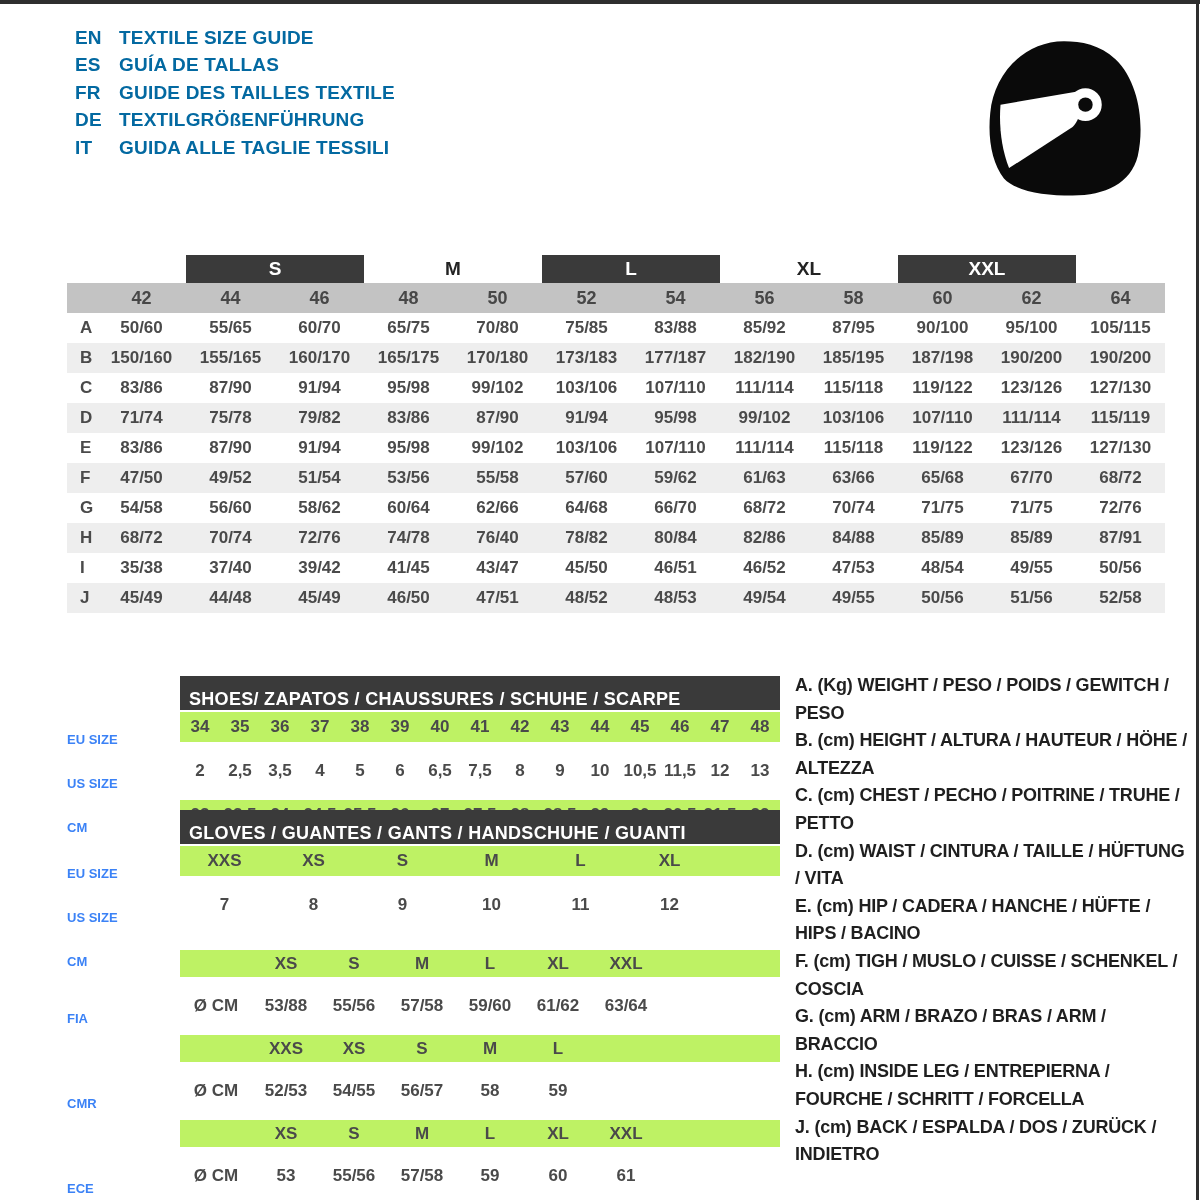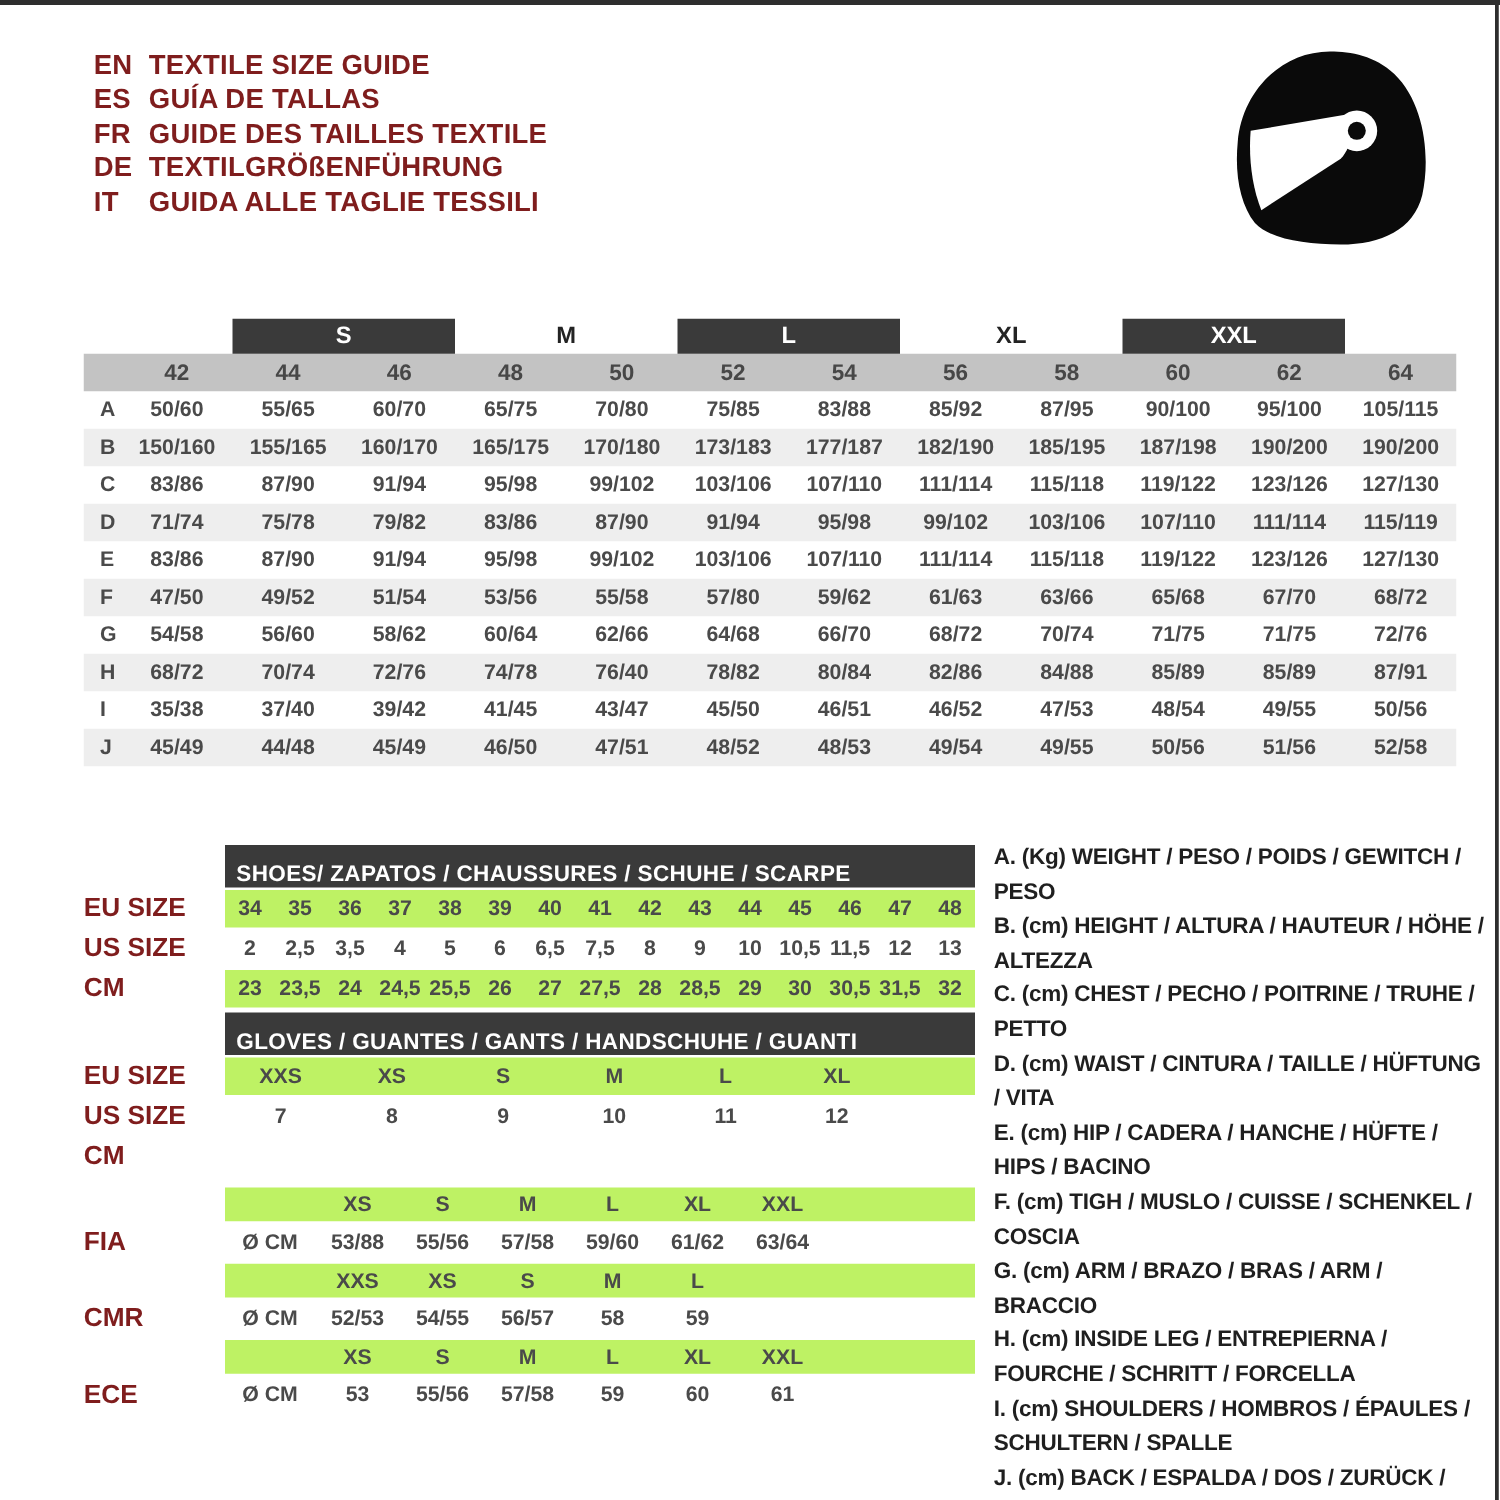--- a/index.html
+++ b/index.html
@@ -5,21 +5,21 @@
   * { margin:0; padding:0; box-sizing:border-box; }
   html,body { background:#fff; }
   body { width:1200px; height:1200px; font-family:"Liberation Sans", sans-serif; }
   .canvas { position:relative; width:1200px; height:1200px; background:#fff; overflow:hidden;
             font-weight:bold; color:#4a4a4a; }
 
   .top-border { position:absolute; top:0; left:0; width:1200px; height:4px; background:#2e2e2e; }
   .right-border { position:absolute; top:0; right:1px; width:3px; height:1200px; background:#2e2e2e; }
 
   
-  .lang-block { position:absolute; left:75px; top:38px; font-size:22px; color:#7f1d1d; letter-spacing:.2px; }
+  .lang-block { position:absolute; left:75px; top:24px; font-size:19px; color:#0369a1; letter-spacing:.2px; }
   .lang-line { display:flex; height:27.5px; align-items:center; }
   .lang-code { width:44px; }
 
   .helmet-icon { position:absolute; left:978px; top:36px; }
 
   
   .main-table { position:absolute; left:67px; top:255px; width:1098px; font-size:17px; }
   .grid13 { display:grid; grid-template-columns:30px repeat(12,1fr); }
   .size-group-row { height:28px; }
   .size-bar { display:flex; align-items:center; justify-content:center; font-size:19px; color:#232323; }
@@ -29,21 +29,21 @@
   .m-label { display:flex; align-items:center; padding-left:13px; }
   .m-row { height:30px; }
   .m-row.stripe { background:#eeeeee; }
 
   
   .section { position:absolute; left:67px; font-size:17px; }
   .sec-header { margin-left:113px; width:600px; height:34px; background:#3a3a3a; color:#fff;
                 display:flex; align-items:flex-end; padding-left:9px; font-size:18px;
                 letter-spacing:.3px; margin-bottom:2px; white-space:nowrap; }
   .sec-row { display:flex; margin-bottom:2px; }
-  .side-label { width:113px; display:flex; align-items:center; color:#7f1d1d; font-size:21px; }
+  .side-label { width:113px; display:flex; align-items:center; color:#3b82f6; font-size:13px;margin-top:12px; }
   .band { width:600px; display:grid; }
   .band.stripe { background:#bef264; }
   .row30 { height:30px; }
   .row27 { height:27px; }
   .shoes-band  { grid-template-columns:repeat(15,1fr); }
   .gloves-band { grid-template-columns:repeat(6,89px) 1fr; }
   .helmet-band { grid-template-columns:72px repeat(6,68px) 1fr; }
   .shoes-sec  { top:676px; }
   .gloves-sec { top:810px; }
   .helmet-sec { top:950px; }
@@ -189,21 +189,21 @@
           <div class="m-cell">123/126</div>
           <div class="m-cell">127/130</div>
         </div>
         <div class="m-row grid13 stripe">
           <div class="m-label">F</div>
           <div class="m-cell">47/50</div>
           <div class="m-cell">49/52</div>
           <div class="m-cell">51/54</div>
           <div class="m-cell">53/56</div>
           <div class="m-cell">55/58</div>
-          <div class="m-cell">57/80</div>
+          <div class="m-cell">57/60</div>
           <div class="m-cell">59/62</div>
           <div class="m-cell">61/63</div>
           <div class="m-cell">63/66</div>
           <div class="m-cell">65/68</div>
           <div class="m-cell">67/70</div>
           <div class="m-cell">68/72</div>
         </div>
         <div class="m-row grid13">
           <div class="m-label">G</div>
           <div class="m-cell">54/58</div>
@@ -445,16 +445,15 @@
 
   <div class="legend">
       <div class="legend-item">A. (Kg) WEIGHT / PESO / POIDS / GEWITCH / PESO</div>
       <div class="legend-item">B. (cm) HEIGHT / ALTURA / HAUTEUR / HÖHE / ALTEZZA</div>
       <div class="legend-item">C. (cm) CHEST / PECHO / POITRINE / TRUHE / PETTO</div>
       <div class="legend-item">D. (cm) WAIST / CINTURA / TAILLE / HÜFTUNG / VITA</div>
       <div class="legend-item">E. (cm) HIP / CADERA / HANCHE / HÜFTE / HIPS / BACINO</div>
       <div class="legend-item">F. (cm) TIGH / MUSLO / CUISSE / SCHENKEL / COSCIA</div>
       <div class="legend-item">G. (cm) ARM / BRAZO / BRAS / ARM / BRACCIO</div>
       <div class="legend-item">H. (cm) INSIDE LEG / ENTREPIERNA / FOURCHE / SCHRITT / FORCELLA</div>
-      <div class="legend-item">I. (cm) SHOULDERS / HOMBROS / ÉPAULES / SCHULTERN / SPALLE</div>
       <div class="legend-item">J. (cm) BACK / ESPALDA / DOS / ZURÜCK / INDIETRO</div>
     </div>
 </div>
 
 </body></html>

